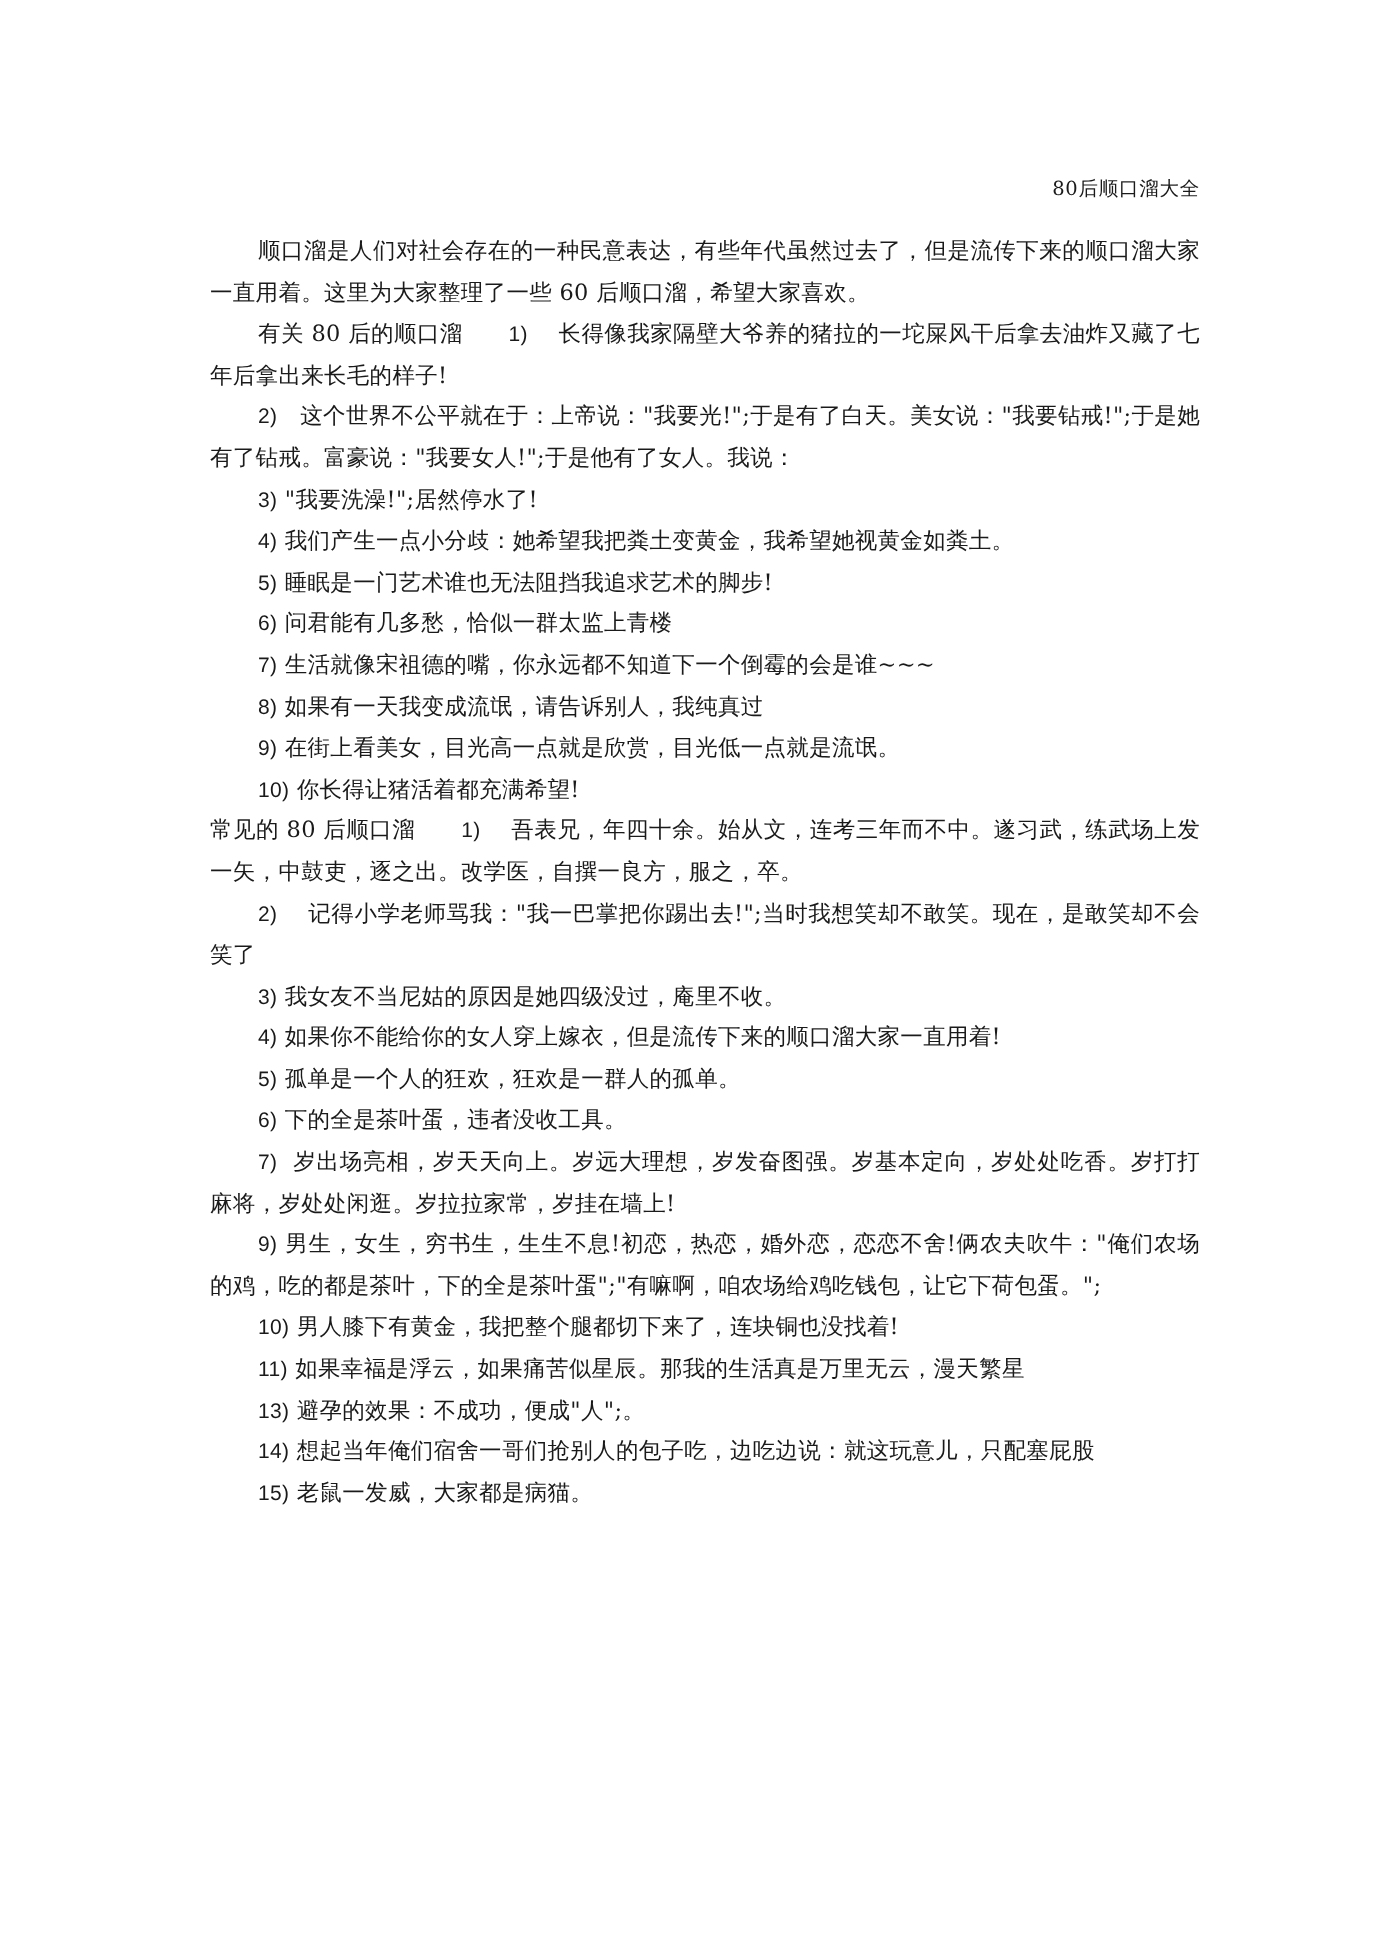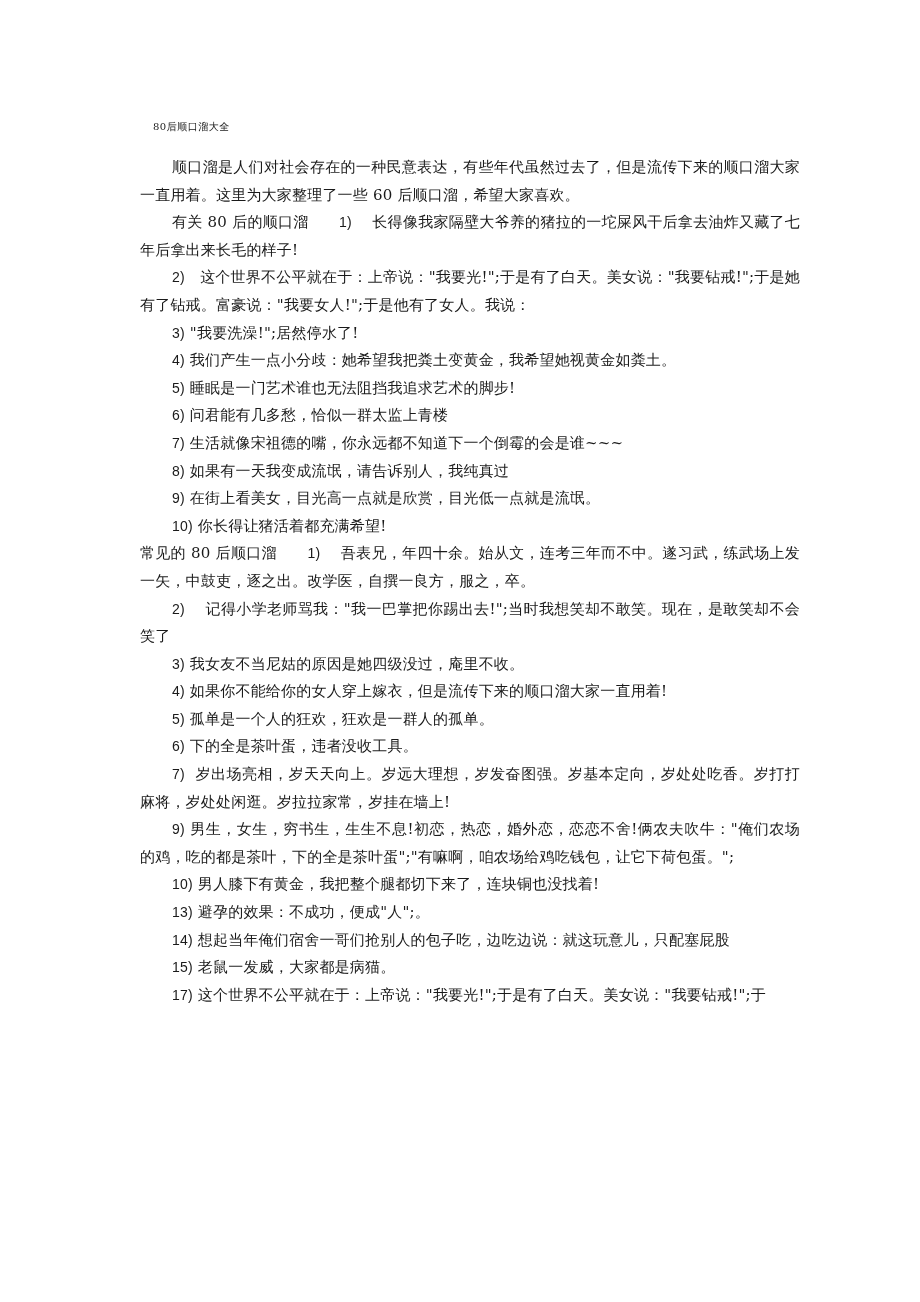--- a/index.html
+++ b/index.html
@@ -17,24 +17,24 @@
     }
     .page {
       position: absolute;
       left: 140px;
       top: 0;
       width: 660px;
     }
     .title {
       position: absolute;
       top: 116px;
-      left: 13px;
+      left: 0;
       width: 660px;
-      text-align: left;
-      font-size: 10px;
+      text-align: right;
+      font-size: 13px;
       line-height: 22px;
       letter-spacing: 0.5px;
     }
     .body {
       position: absolute;
       top: 154px;
       left: 0;
       width: 660px;
     }
     .p {
@@ -79,18 +79,18 @@
     <p class="p"><span>常见的 80 后顺口溜</span><span>　　</span><span class="num">1)</span><span>　 </span><span>吾表兄，年四十余。始从文，连考三年而不中。遂习武，练武场上发一矢，中鼓吏，逐之出。改学医，自撰一良方，服之，卒。</span></p>
 
     <p class="p indent"><span class="num">2)</span><span>　 </span><span>记得小学老师骂我："我一巴掌把你踢出去!";当时我想笑却不敢笑。现在，是敢笑却不会笑了</span></p>
     <p class="p indent"><span class="num">3)</span><span> </span><span>我女友不当尼姑的原因是她四级没过，庵里不收。</span></p>
     <p class="p indent"><span class="num">4)</span><span> </span><span>如果你不能给你的女人穿上嫁衣，但是流传下来的顺口溜大家一直用着!</span></p>
     <p class="p indent"><span class="num">5)</span><span> </span><span>孤单是一个人的狂欢，狂欢是一群人的孤单。</span></p>
     <p class="p indent"><span class="num">6)</span><span> </span><span>下的全是茶叶蛋，违者没收工具。</span></p>
     <p class="p indent"><span class="num">7)</span><span>  </span><span>岁出场亮相，岁天天向上。岁远大理想，岁发奋图强。岁基本定向，岁处处吃香。岁打打麻将，岁处处闲逛。岁拉拉家常，岁挂在墙上!</span></p>
     <p class="p indent"><span class="num">9)</span><span> </span><span>男生，女生，穷书生，生生不息!初恋，热恋，婚外恋，恋恋不舍!俩农夫吹牛："俺们农场的鸡，吃的都是茶叶，下的全是茶叶蛋";"有嘛啊，咱农场给鸡吃钱包，让它下荷包蛋。";</span></p>
     <p class="p indent"><span class="num">10)</span><span> </span><span>男人膝下有黄金，我把整个腿都切下来了，连块铜也没找着!</span></p>
+    <p class="p indent"><span class="num">11)</span><span> </span><span>如果幸福是浮云，如果痛苦似星辰。那我的生活真是万里无云，漫天繁星</span></p>
     <p class="p indent"><span class="num">13)</span><span> </span><span>避孕的效果：不成功，便成"人";。</span></p>
     <p class="p indent"><span class="num">14)</span><span> </span><span>想起当年俺们宿舍一哥们抢别人的包子吃，边吃边说：就这玩意儿，只配塞屁股</span></p>
     <p class="p indent"><span class="num">15)</span><span> </span><span>老鼠一发威，大家都是病猫。</span></p>
-    <p class="p indent"><span class="num">17)</span><span> </span><span>这个世界不公平就在于：上帝说："我要光!";于是有了白天。美女说："我要钻戒!";于</span></p>
   </div>
 </div>
 
 </body></html>

